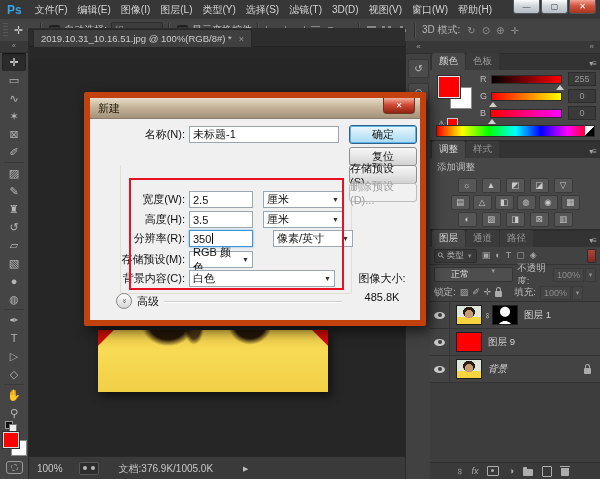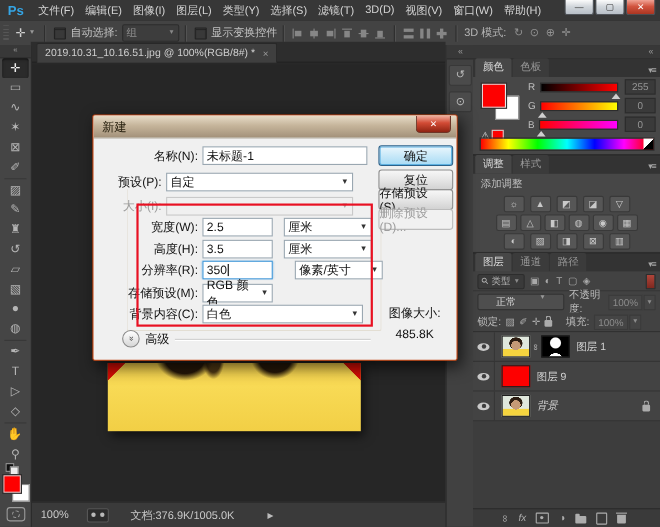--- a/index.html
+++ b/index.html
@@ -32,21 +32,21 @@
   .ai.vr::before{right:2px;top:2px;width:1px;height:9px}.ai.vr::after{right:4px;top:4px;width:6px;height:5px}
   .ai.ht::before{left:2px;top:2px;width:9px;height:1px}.ai.ht::after{left:4px;top:4px;width:5px;height:6px}
   .ai.hm::before{left:2px;top:6px;width:9px;height:1px}.ai.hm::after{left:4px;top:3px;width:5px;height:7px}
   .ai.hb::before{left:2px;top:10px;width:9px;height:1px}.ai.hb::after{left:4px;top:4px;width:5px;height:6px}
   .ai.d1::before{left:2px;top:2px;width:9px;height:3px}.ai.d1::after{left:2px;top:8px;width:9px;height:3px}
   .ai.d2::before{left:2px;top:2px;width:3px;height:9px}.ai.d2::after{left:8px;top:2px;width:3px;height:9px}
   .ai.d3::before{left:2px;top:5px;width:9px;height:3px}.ai.d3::after{left:5px;top:2px;width:3px;height:9px}
   .ob3d{color:#b5b5b5;margin:0 4px 0 2px;font-size:10px}
   .ob3di{color:#9f9f9f;font-size:10px;margin:0 3px;opacity:.85}
   
-  .tabbar{position:absolute;left:28px;top:38px;width:377px;height:18px;background:#2d2d2d;border-bottom:1px solid #222}
+  .tabbar{position:absolute;left:28px;top:28px;width:377px;height:18px;background:#2d2d2d;border-bottom:1px solid #222}
   .doctab{position:absolute;left:5px;top:1px;height:17px;background:#3f3f3f;border:1px solid #282828;border-bottom:none;
           display:flex;align-items:center;padding:0 7px;font-size:9.5px;color:#cfcfcf;gap:7px;border-radius:2px 2px 0 0}
   .doctab .x{color:#999;font-size:9px}
   
   .canvas{position:absolute;left:28px;top:59px;width:377px;height:397px;background:#262626}
   .photo{position:absolute;left:70px;top:271px;width:230px;height:62px;
      background:
        radial-gradient(ellipse 36px 30px at 70px -6px, rgba(30,17,6,.97) 0 52%, rgba(30,17,6,0) 74%),
        radial-gradient(ellipse 14px 26px at 96px -4px, rgba(48,28,10,.85) 0 48%, rgba(48,28,10,0) 72%),
        radial-gradient(ellipse 30px 28px at 152px -6px, rgba(30,17,6,.97) 0 52%, rgba(30,17,6,0) 74%),
@@ -158,21 +158,21 @@
   .bicon{color:#adadad;font-size:9px;line-height:1}
   .bicon.fx{font-style:italic;font-size:9px}
   .mk{width:10px;height:8px;border:1px solid #adadad;border-radius:1px;position:relative}
   .mk::after{content:"";position:absolute;left:2.5px;top:1.5px;width:3px;height:3px;border-radius:50%;background:#adadad}
   .fold{width:10px;height:7px;background:#adadad;position:relative;margin-top:2px;border-radius:0 1px 1px 1px}
   .fold::before{content:"";position:absolute;left:0;top:-2px;width:4px;height:2px;background:#adadad;border-radius:1px 1px 0 0}
   .nl{width:8px;height:9px;border:1px solid #adadad;border-radius:1px}
   .trash{width:8px;height:8px;background:#adadad;position:relative;margin-top:2px;border-radius:0 0 1px 1px}
   .trash::before{content:"";position:absolute;left:-1px;top:-2px;width:10px;height:1px;background:#adadad}
   
-  .dialog{position:absolute;left:84px;top:104px;width:330px;height:222px;background:#f0f0f0;border:1px solid #c2410c;
+  .dialog{position:absolute;left:84px;top:92px;width:330px;height:222px;background:#f0f0f0;border:6px solid #c2410c;
           border-radius:2px;box-shadow:4px 5px 14px rgba(0,0,0,.65);z-index:50;font-size:11px;color:#111}
   .dtitle{height:20px;background:linear-gradient(#e7dcc8,#c6b59b 45%,#a3917a);display:flex;align-items:center;
           padding-left:8px;font-size:11px;color:#27200f;border-bottom:1px solid #8a7f6a;border-radius:2px 2px 0 0}
   .dclose{margin-left:auto;margin-right:5px;align-self:flex-start;width:30px;height:15px;
           background:linear-gradient(#f0b0a0,#d24b35 45%,#8f2312);border:1px solid #6e3527;border-top:none;border-radius:0 0 4px 4px;
           color:#fff;font-size:8px;display:flex;align-items:center;justify-content:center;font-weight:bold}
   .dbody{position:relative;height:201px}
   .gbox{position:absolute;left:30px;top:46px;width:230px;height:128px;border:1px solid #e3ded3;border-top:none;border-radius:0 0 2px 2px}
   .drow{position:absolute;left:20px;height:17px;display:flex;align-items:center}
   .dlabel{width:75px;text-align:right;margin-right:4px;white-space:nowrap}
@@ -472,34 +472,20 @@
   </div>
   <div class="dbody">
     <div class="gbox"></div>
 
     <div class="drow" style="top:7px">
       <span class="dlabel">名称(N):</span>
       <span class="dinput" style="width:142px">
           <span>未标题-1</span>
         </span>
     </div>
-    <div class="drow" style="top:31px">
-      <span class="dlabel short">预设(P):</span>
-      <span class="dd" style="width:162px">
-          <span>自定</span>
-          <span class="arr">▼</span>
-        </span>
-    </div>
-    <div class="drow" style="top:53px">
-      <span class="dlabel short" style="color:#9a9a9a">大小(I):</span>
-      <span class="dd disabled" style="width:162px">
-          <span></span>
-          <span class="arr">▼</span>
-        </span>
-    </div>
     <div class="drow" style="top:72px">
       <span class="dlabel">宽度(W):</span>
       <span class="dinput" style="width:56px">
           <span>2.5</span>
         </span>
       <span class="dd" style="width:72px;margin-left:10px">
           <span>厘米</span>
           <span class="arr">▼</span>
         </span>
     </div>

